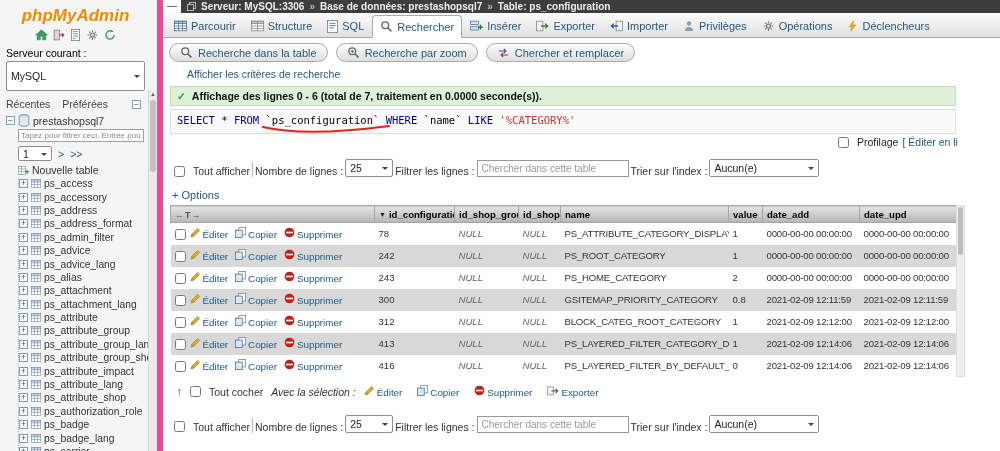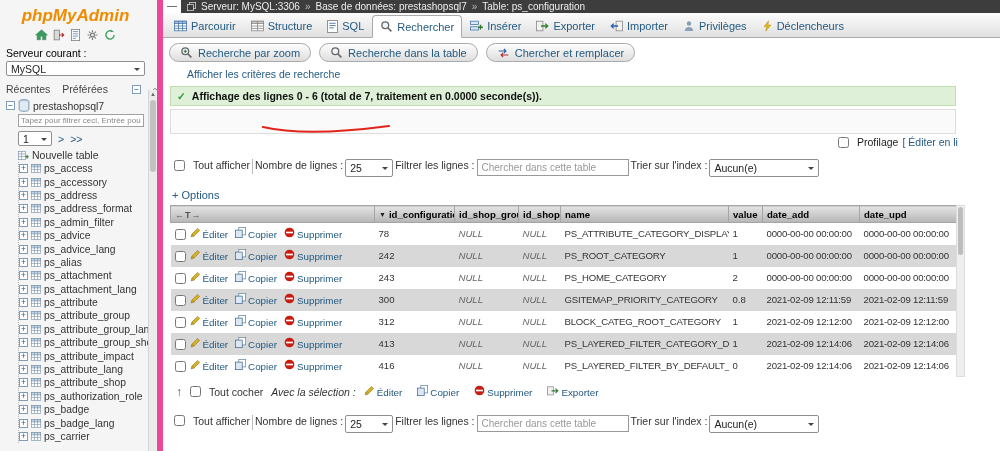--- a/index.html
+++ b/index.html
@@ -6,21 +6,21 @@
 html,body{width:1000px;height:451px;overflow:hidden;}
 body{font-family:"Liberation Sans",sans-serif;font-size:11px;color:#333;background:#fff;}
 .app{display:flex;width:1000px;height:451px;}
 
 .sidebar{width:163px;min-width:163px;background:#f5f5f5;border-right:6px solid #ec4899;position:relative;overflow:hidden;}
 .sb-inner{padding:3px 12px 0 6px;}
 .logo{color:#ef8c00;font-weight:bold;font-style:italic;font-size:17px;text-align:center;padding:3px 0 1px;cursor:pointer;}
 .sb-icons{display:flex;justify-content:center;gap:5px;padding:2px 0 5px;}
 .sb-icons .ic{cursor:pointer;}
 .sb-label{font-size:10.5px;color:#000;margin:1px 0 2px;}
-.fsel{display:flex;align-items:center;justify-content:space-between;background:#fff;border:1px solid #8f8f8f;border-radius:2px;height:15px;padding:0 4px;font-size:10.5px;color:#222;cursor:pointer;}
+.fsel{display:flex;align-items:center;justify-content:space-between;background:#fff;border:1px solid #8f8f8f;border-radius:2px;height:30px;padding:0 4px;font-size:10.5px;color:#222;cursor:pointer;}
 .fsel .caret{width:0;height:0;border:3.5px solid transparent;border-top-color:#444;margin-top:4px;}
 .sb-tabs{display:flex;gap:12px;padding:7px 0 3px;color:#444;font-size:10.5px;align-items:center;}
 .sb-tabs .spacer{flex:1;}
 .exp{display:inline-block;width:9px;height:9px;min-width:9px;border:1px solid #7f9db9;background:#fff;color:#235a81;font-size:8.5px;line-height:7px;text-align:center;cursor:pointer;}
 .infin{color:#666;font-size:10px;cursor:pointer;}
 .tree{font-size:10.5px;color:#333;}
 .tree-row{display:flex;align-items:center;gap:3px;height:15px;white-space:nowrap;}
 .filter-input{width:126px;height:13px;font-size:8px;border:1px solid #a0a0a0;padding:0 2px;margin:1px 0 2px 12px;}
 .filter-input::placeholder{color:#888;}
 .pager{display:flex;align-items:center;gap:6px;margin:2px 0 2px 12px;}
@@ -32,38 +32,38 @@
 .tbl-item .lbl{color:#333;font-size:10.3px;}
 .sb-scroll{position:absolute;right:0;top:90px;bottom:0;width:9px;background:#ececec;border-left:1px solid #d5d5d5;}
 .sb-scroll .arrow{height:9px;text-align:center;font-size:6px;color:#666;line-height:9px;}
 .sb-scroll .thumb{margin:1px;height:72px;background:#c2c2c2;border-radius:3px;cursor:grab;}
 
 .main{flex:1;position:relative;overflow:hidden;background:#fff;}
 .topbar{display:flex;height:13px;font-size:10px;}
 .topbar .minimize{width:18px;background:#fff;color:#444;text-align:center;line-height:12px;cursor:pointer;}
 .bcbar{flex:1;background:#3d3d3d;color:#eee;display:flex;align-items:center;gap:5px;padding:0 6px;white-space:nowrap;}
 .bcbar .sep{color:#bbb;}
-.bcbar span{cursor:pointer;}
+.bcbar span{cursor:pointer;font-weight:bold;}
 .tabs{display:flex;align-items:flex-end;height:25px;background:linear-gradient(#fcfcfc,#e0e0e0);border-bottom:1px solid #aaa;padding-left:4px;gap:1px;}
 .tab{display:flex;align-items:center;gap:4px;height:22px;padding:0 7px;color:#235a81;border-radius:4px 4px 0 0;cursor:pointer;white-space:nowrap;}
 .tab.active{background:#fff;border:1px solid #aaa;border-bottom:1px solid #fff;margin-bottom:-1px;height:23px;}
 .subtabs{display:flex;gap:8px;padding:5px 0 4px 6px;}
 .sbtn{display:flex;align-items:center;gap:5px;border:1px solid #aaa;border-radius:11px;background:linear-gradient(#fdfdfd,#dedede);padding:2px 10px;color:#235a81;font-size:11px;cursor:pointer;white-space:nowrap;}
 .criteria{display:inline-block;color:#235a81;font-size:10.5px;margin:2px 0 0 24px;text-decoration:none;}
 .content{padding-left:7px;}
 .msg{width:786px;margin-top:6px;background:#dff0d8;border:1px solid #bfdfb0;padding:2px 6px;display:flex;align-items:center;gap:6px;font-weight:bold;color:#111;height:20px;font-size:10.5px;}
 .msg .check{color:#2f9d3f;}
 .sqlbox{width:786px;margin-top:3px;background:#fafafa;border:1px solid #ddd;padding:4px 6px 6px;font-family:"DejaVu Sans Mono",monospace;font-size:10.5px;position:relative;height:25px;white-space:nowrap;}
 .sqlbox .kw{color:#00008b;}
 .sqlbox .id{color:#000;}
 .sqlbox .str{color:#cc342b;}
 .annot{position:absolute;left:90px;top:14px;pointer-events:none;}
 .profiling{margin:2px 0 0 668px;white-space:nowrap;display:flex;align-items:center;gap:4px;font-size:10.5px;color:#222;width:360px;}
 .profiling a{color:#235a81;text-decoration:none;}
-.controls{display:flex;align-items:flex-start;gap:2px;margin:11px 0 0 4px;font-size:10.5px;color:#333;white-space:nowrap;}
+.controls{display:flex;align-items:flex-end;gap:2px;margin:11px 0 0 4px;font-size:10.5px;color:#333;white-space:nowrap;}
 .controls .sep{width:1px;height:15px;background:#bbb;}
 .controls .fsel{min-width:48px;height:18px;gap:8px;}
 .controls .fsel.wide{min-width:110px;}
 .controls input[type=text]{width:152px;height:17px;border:1px solid #999;padding:0 4px;font-size:10px;}
 .controls input[type=text]::placeholder{color:#999;}
 .cbl{display:flex;align-items:center;gap:4px;}
 .options{display:inline-block;color:#235a81;margin:12px 0 3px 2px;text-decoration:none;font-size:11px;}
 .tablewrap{position:relative;width:795px;margin-top:1px;}
 table.results{border-collapse:collapse;table-layout:fixed;width:786px;font-size:9.6px;}
 .results th{background:linear-gradient(#e4e4e4,#b5b5b5);border:1px solid #a5a5a5;color:#000;font-weight:bold;text-align:left;padding:2px 4px;height:17px;white-space:nowrap;overflow:hidden;font-size:9.6px;}
@@ -501,69 +501,79 @@
           <span class="ic">
             <svg width="12" height="12" viewBox="0 0 16 16">
               <circle cx="8" cy="4.8" r="3" fill="#8aa0b4"></circle>
               <path d="M2.5 14.5c0-3.6 2.6-5.2 5.5-5.2s5.5 1.6 5.5 5.2z" fill="#8aa0b4"></path>
             </svg>
           </span>
           <span>Privilèges</span>
         </div>
         <div class="tab">
           <span class="ic">
+            <svg width="13" height="12" viewBox="0 0 16 16">
+              <circle cx="8" cy="8" r="2.6" fill="none" stroke="#777" stroke-width="1.6"></circle>
+              <path d="M8 1.5v2.6M8 11.9v2.6M1.5 8h2.6M11.9 8h2.6M3.4 3.4l1.8 1.8M10.8 10.8l1.8 1.8M12.6 3.4l-1.8 1.8M5.2 10.8l-1.8 1.8" stroke="#777" stroke-width="1.5"></path>
+            </svg>
+          </span>
+          <span>Opérations</span>
+        </div>
+        <div class="tab">
+          <span class="ic">
             <svg width="11" height="12" viewBox="0 0 16 16">
               <path d="M9.5 0.5L3 9h3.8L5.5 15.5 13 6.5H8.6z" fill="#e8b90f" stroke="#a3820a" stroke-width="0.6"></path>
             </svg>
           </span>
           <span>Déclencheurs</span>
         </div>
       </nav>
 
     <div class="subtabs" id="subtabs">
+        <div class="sbtn">
+          <span class="ic">
+            <svg width="13" height="13" viewBox="0 0 16 16">
+              <circle cx="6.5" cy="6.5" r="4.2" fill="#eef4fa" stroke="#666" stroke-width="1.6"></circle>
+              <path d="M9.8 9.8l4.2 4.2" stroke="#666" stroke-width="2"></path>
+            </svg>
+          </span>
+          <span>Recherche dans la table</span>
+        </div>
         <div class="sbtn">
           <span class="ic">
             <svg width="13" height="13" viewBox="0 0 16 16">
               <circle cx="6.5" cy="6.5" r="4.2" fill="#eef4fa" stroke="#666" stroke-width="1.6"></circle>
               <path d="M9.8 9.8l4.2 4.2" stroke="#666" stroke-width="2"></path>
               <path d="M4.5 6.5h4M6.5 4.5v4" stroke="#2e7d32" stroke-width="1.3"></path>
             </svg>
           </span>
           <span>Recherche par zoom</span>
         </div>
         <div class="sbtn">
           <span class="ic">
-            <svg width="13" height="13" viewBox="0 0 16 16">
-              <circle cx="6.5" cy="6.5" r="4.2" fill="#eef4fa" stroke="#666" stroke-width="1.6"></circle>
-              <path d="M9.8 9.8l4.2 4.2" stroke="#666" stroke-width="2"></path>
-            </svg>
-          </span>
-          <span>Recherche dans la table</span>
-        </div>
-        <div class="sbtn">
-          <span class="ic">
             <svg width="13" height="12" viewBox="0 0 16 15">
               <path d="M2 5h9M8.5 2.5L11 5l-2.5 2.5" stroke="#2a5db0" fill="none" stroke-width="1.4"></path>
               <path d="M14 10H5M7.5 7.5L5 10l2.5 2.5" stroke="#b03030" fill="none" stroke-width="1.4"></path>
             </svg>
           </span>
           <span>Chercher et remplacer</span>
         </div>
       </div>
 
     <a href="#" class="criteria">Afficher les critères de recherche</a>
 
     <div class="content">
 
       <div class="msg">
         <span class="check">✓</span>
         <span>Affichage des lignes 0 - 6 (total de 7, traitement en 0.0000 seconde(s)).</span>
       </div>
 
       <div class="sqlbox">
+        <code id="sql-code"><span class="kw">SELECT</span><span class="id"> * </span><span class="kw">FROM</span><span class="id"> `ps_configuration` </span><span class="kw">WHERE</span><span class="id"> `name` </span><span class="kw">LIKE</span><span class="str"> '%CATEGORY%'</span></code>
         <svg class="annot" width="132" height="11" viewBox="0 0 132 11">
           <path d="M2 3 C 32 10, 75 9, 128 2" fill="none" stroke="#e0251b" stroke-width="2.2" stroke-linecap="round"></path>
         </svg>
       </div>
 
       <div class="profiling">
         <input type="checkbox" class="cb" style="">
         <span>Profilage</span>
         <a href="#">[ Éditer en li</a>
       </div>

